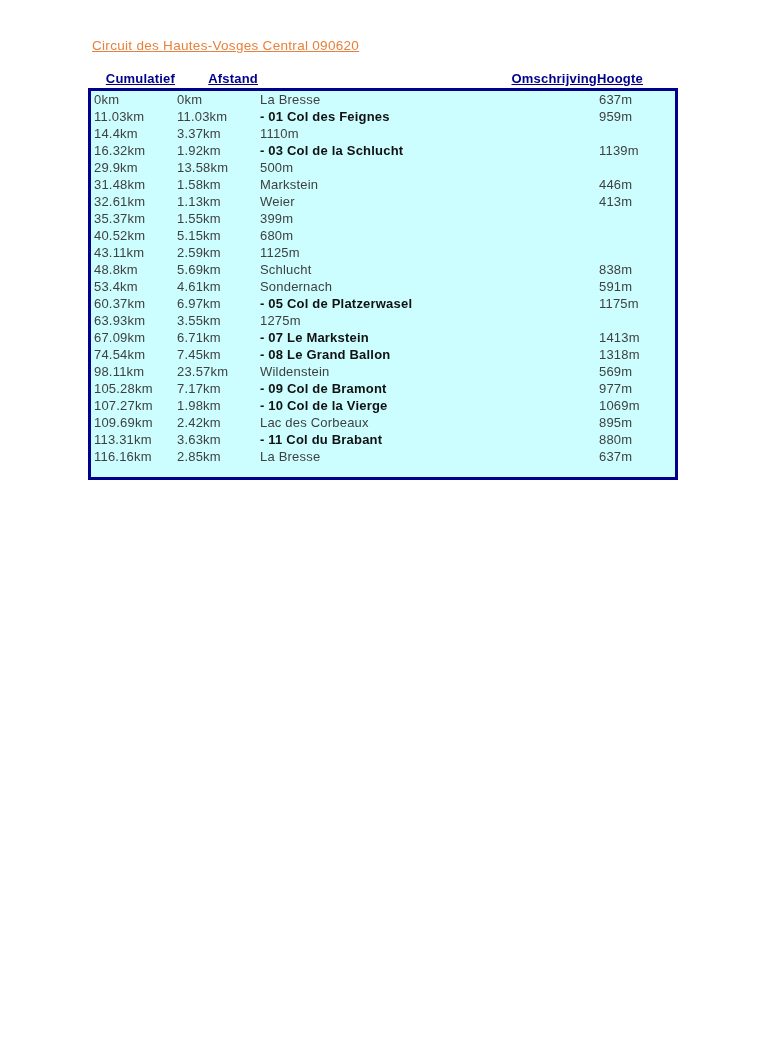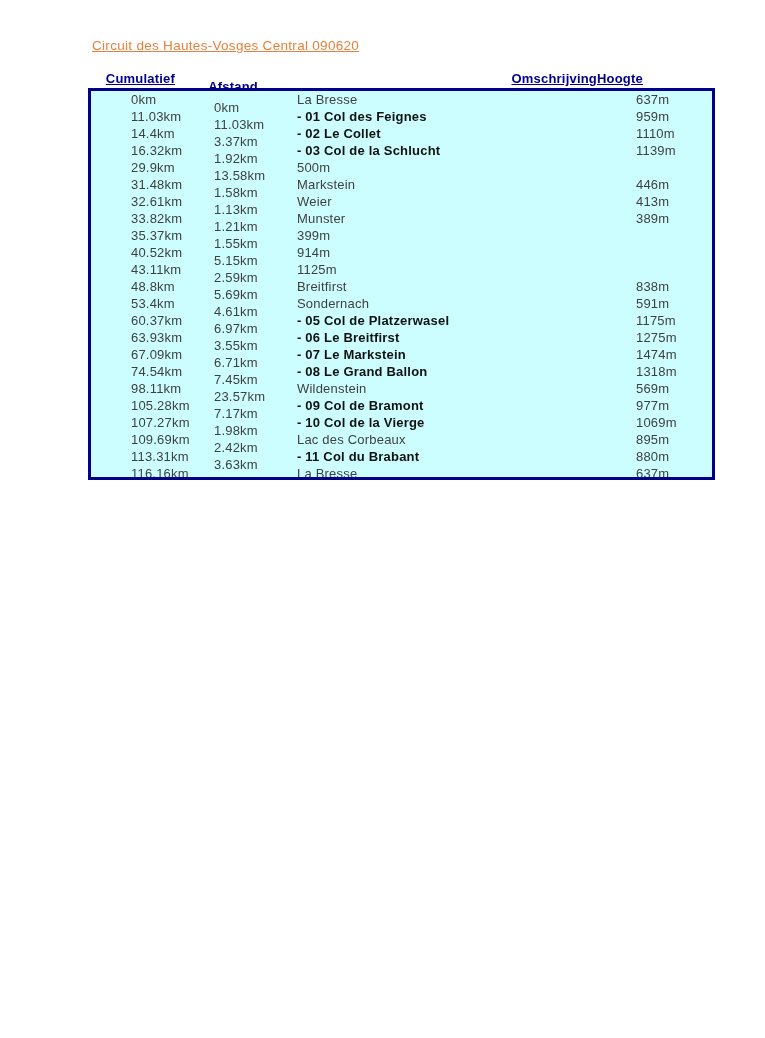--- a/index.html
+++ b/index.html
@@ -33,37 +33,36 @@
   }
   .header-row .h { text-decoration: underline; text-align: right; }
 
   .table-box {
     position: absolute;
     left: 88px; top: 88px;
     width: 584px; height: 386px;
     border: 3px solid var(--table-border, #00008B);
     background: var(--table-bg, #CCFEFF);
     overflow: hidden;
-    padding-left: 37px;
   }
 
   .row {
     display: flex;
     height: 17px;
     line-height: 17px;
     padding-left: 3px;
     font-size: 13px;
     letter-spacing: 0.2px;
     color: var(--row-text, #3F3F3F);
     white-space: nowrap;
   }
   .row.bold .c3 { font-weight: bold; color: var(--bold-text, #111111); }
 
   .c1 { width: 83px; flex: 0 0 auto; }
-  .c2 { width: 83px; flex: 0 0 auto; margin-top: 8px; }
+  .c2 { width: 83px; flex: 0 0 auto; }
   .c3 { width: 339px; flex: 0 0 auto; }
   .c4 { flex: 1 1 auto; }
 </style>
 </head>
 <body>
 
 <div class="page">
 
   <a class="title">Circuit des Hautes-Vosges Central 090620</a>
 
@@ -83,21 +82,20 @@
       </div>
       <div class="row bold">
         <span class="cell c1">11.03km</span>
         <span class="cell c2">11.03km</span>
         <span class="cell c3">- 01 Col des Feignes</span>
         <span class="cell c4">959m</span>
       </div>
       <div class="row bold">
         <span class="cell c1">14.4km</span>
         <span class="cell c2">3.37km</span>
-        <span class="cell c3">- 02 Le Collet</span>
         <span class="cell c4">1110m</span>
       </div>
       <div class="row bold">
         <span class="cell c1">16.32km</span>
         <span class="cell c2">1.92km</span>
         <span class="cell c3">- 03 Col de la Schlucht</span>
         <span class="cell c4">1139m</span>
       </div>
       <div class="row">
         <span class="cell c1">29.9km</span>
@@ -110,69 +108,62 @@
         <span class="cell c3">Markstein</span>
         <span class="cell c4">446m</span>
       </div>
       <div class="row">
         <span class="cell c1">32.61km</span>
         <span class="cell c2">1.13km</span>
         <span class="cell c3">Weier</span>
         <span class="cell c4">413m</span>
       </div>
       <div class="row">
-        <span class="cell c1">33.82km</span>
-        <span class="cell c2">1.21km</span>
-        <span class="cell c3">Munster</span>
-        <span class="cell c4">389m</span>
-      </div>
-      <div class="row">
         <span class="cell c1">35.37km</span>
         <span class="cell c2">1.55km</span>
         <span class="cell c4">399m</span>
       </div>
       <div class="row">
         <span class="cell c1">40.52km</span>
         <span class="cell c2">5.15km</span>
-        <span class="cell c4">914m</span>
+        <span class="cell c4">680m</span>
       </div>
       <div class="row bold">
         <span class="cell c1">43.11km</span>
         <span class="cell c2">2.59km</span>
         <span class="cell c4">1125m</span>
       </div>
       <div class="row">
         <span class="cell c1">48.8km</span>
         <span class="cell c2">5.69km</span>
-        <span class="cell c3">Breitfirst</span>
+        <span class="cell c3">Schlucht</span>
         <span class="cell c4">838m</span>
       </div>
       <div class="row">
         <span class="cell c1">53.4km</span>
         <span class="cell c2">4.61km</span>
         <span class="cell c3">Sondernach</span>
         <span class="cell c4">591m</span>
       </div>
       <div class="row bold">
         <span class="cell c1">60.37km</span>
         <span class="cell c2">6.97km</span>
         <span class="cell c3">- 05 Col de Platzerwasel</span>
         <span class="cell c4">1175m</span>
       </div>
       <div class="row bold">
         <span class="cell c1">63.93km</span>
         <span class="cell c2">3.55km</span>
-        <span class="cell c3">- 06 Le Breitfirst</span>
         <span class="cell c4">1275m</span>
       </div>
       <div class="row bold">
         <span class="cell c1">67.09km</span>
         <span class="cell c2">6.71km</span>
         <span class="cell c3">- 07 Le Markstein</span>
-        <span class="cell c4">1474m</span>
+        <span class="cell c4">1413m</span>
       </div>
       <div class="row bold">
         <span class="cell c1">74.54km</span>
         <span class="cell c2">7.45km</span>
         <span class="cell c3">- 08 Le Grand Ballon</span>
         <span class="cell c4">1318m</span>
       </div>
       <div class="row">
         <span class="cell c1">98.11km</span>
         <span class="cell c2">23.57km</span>

